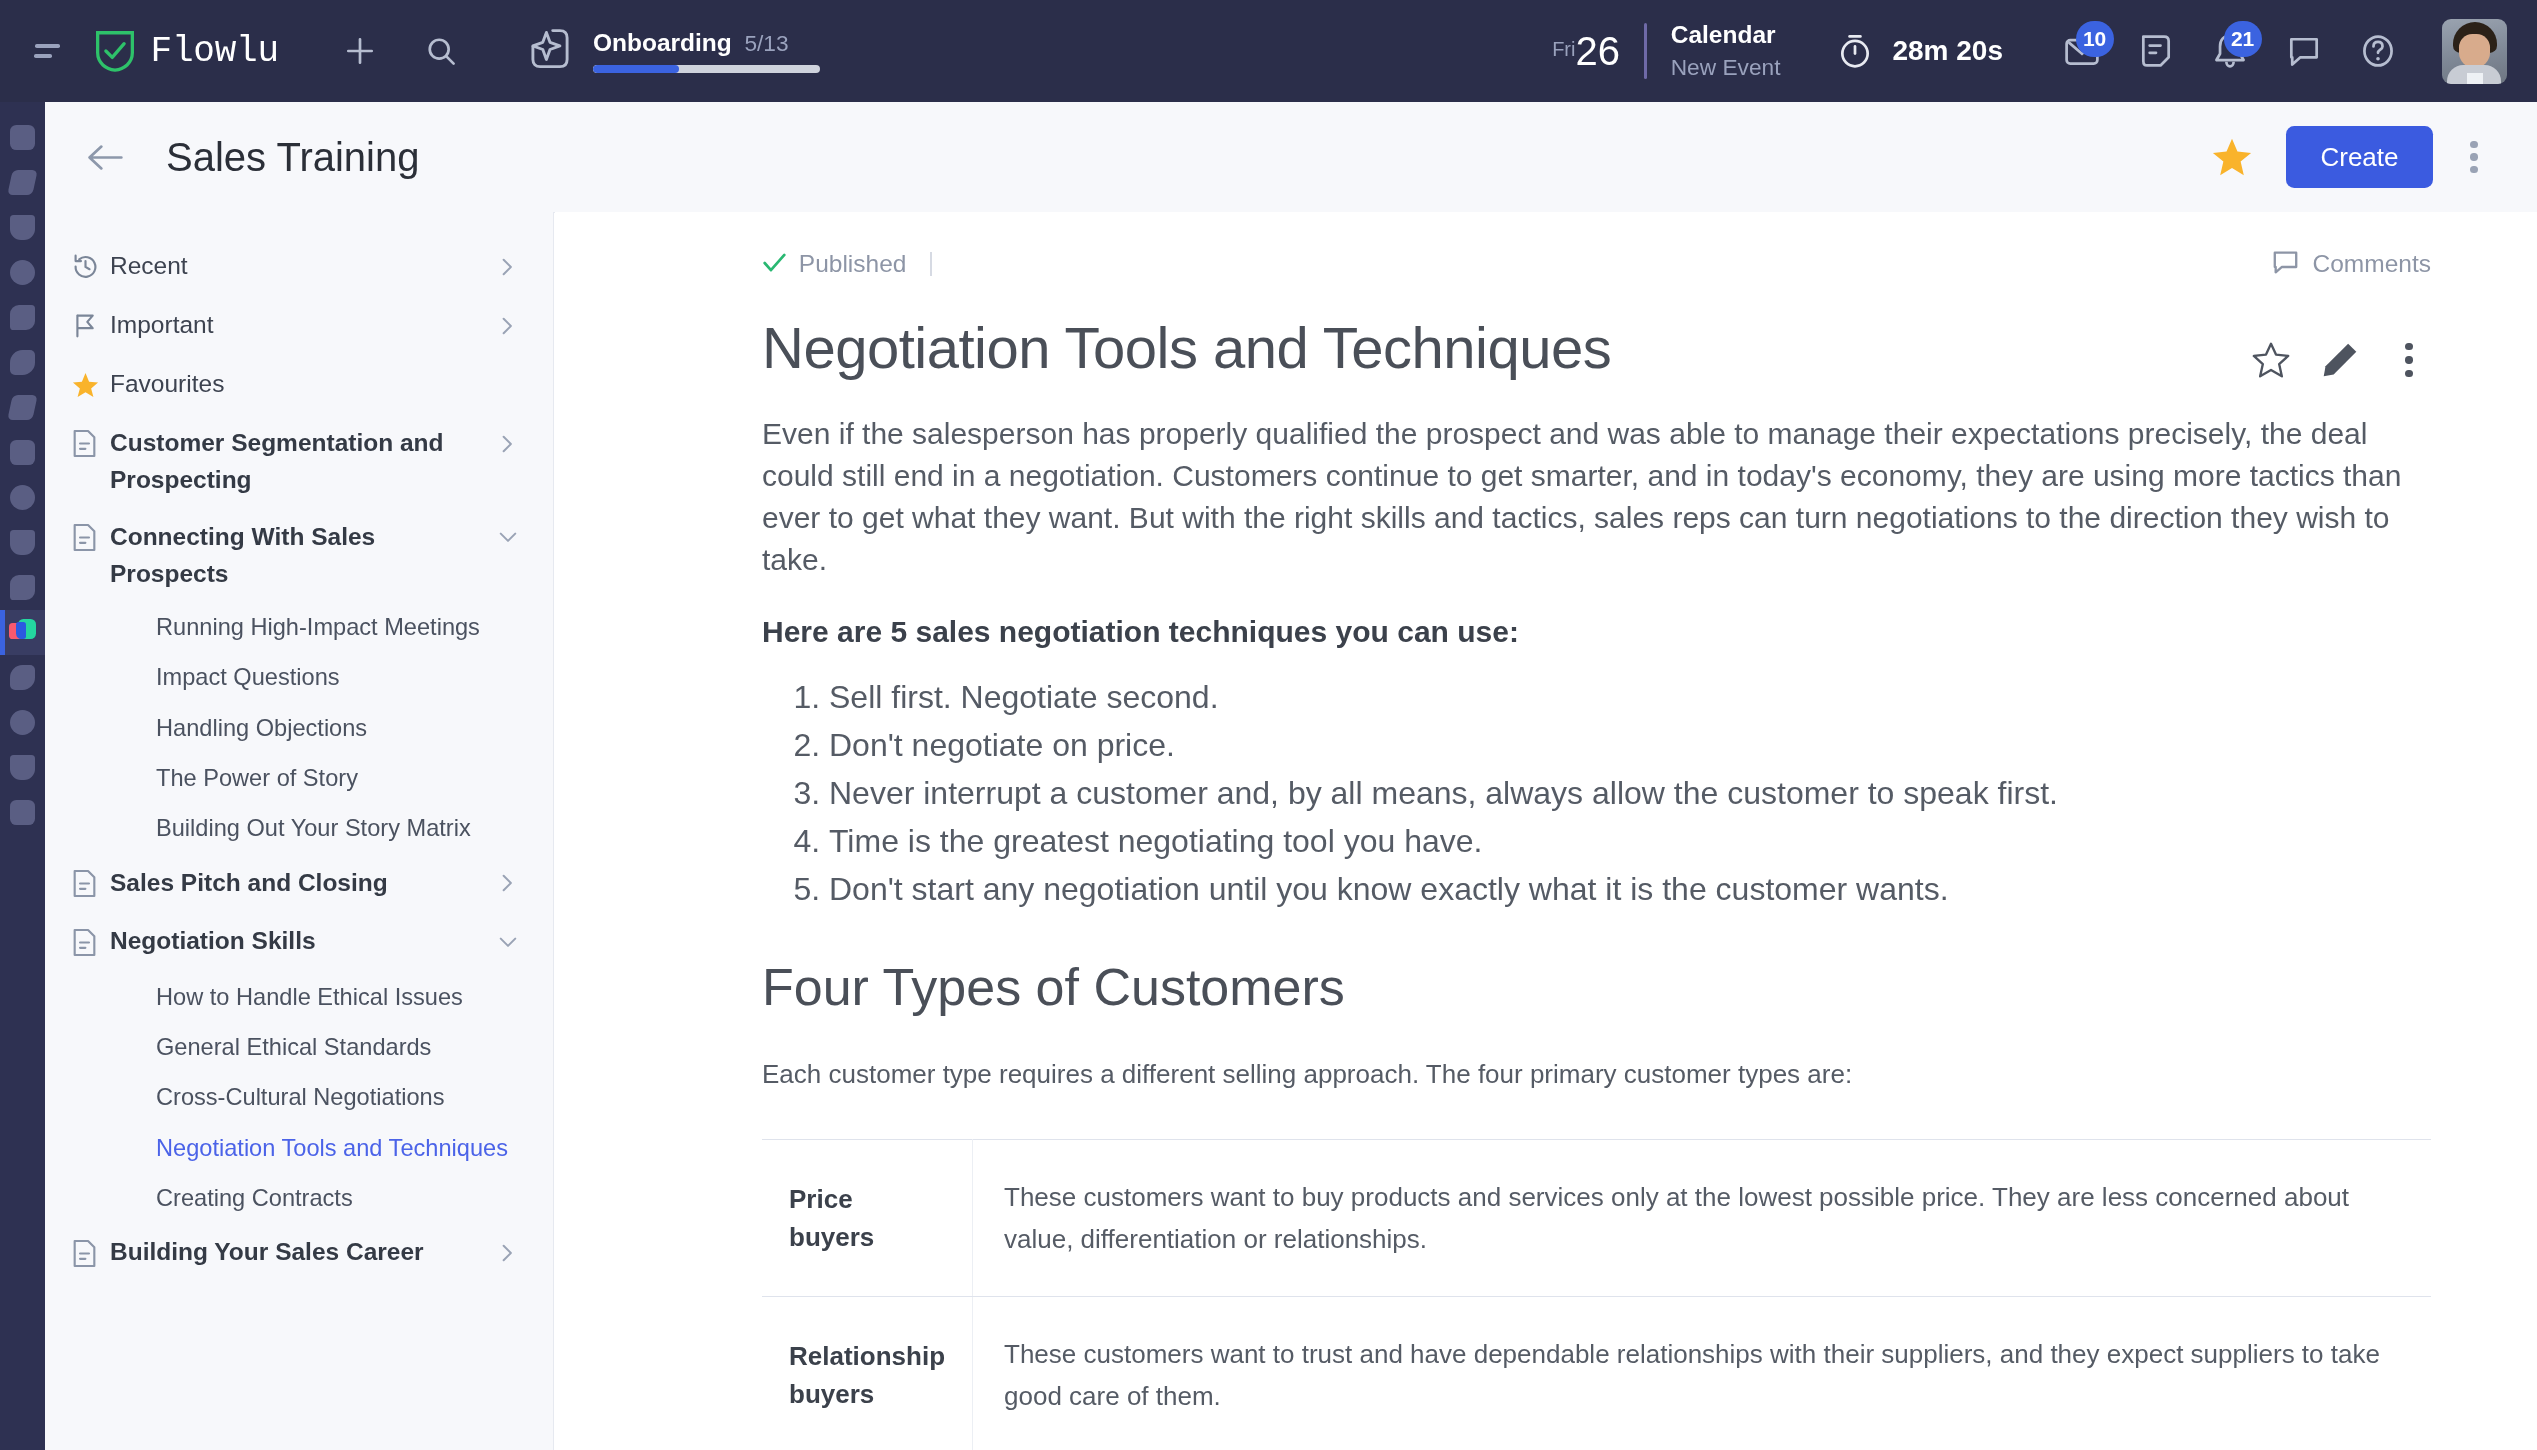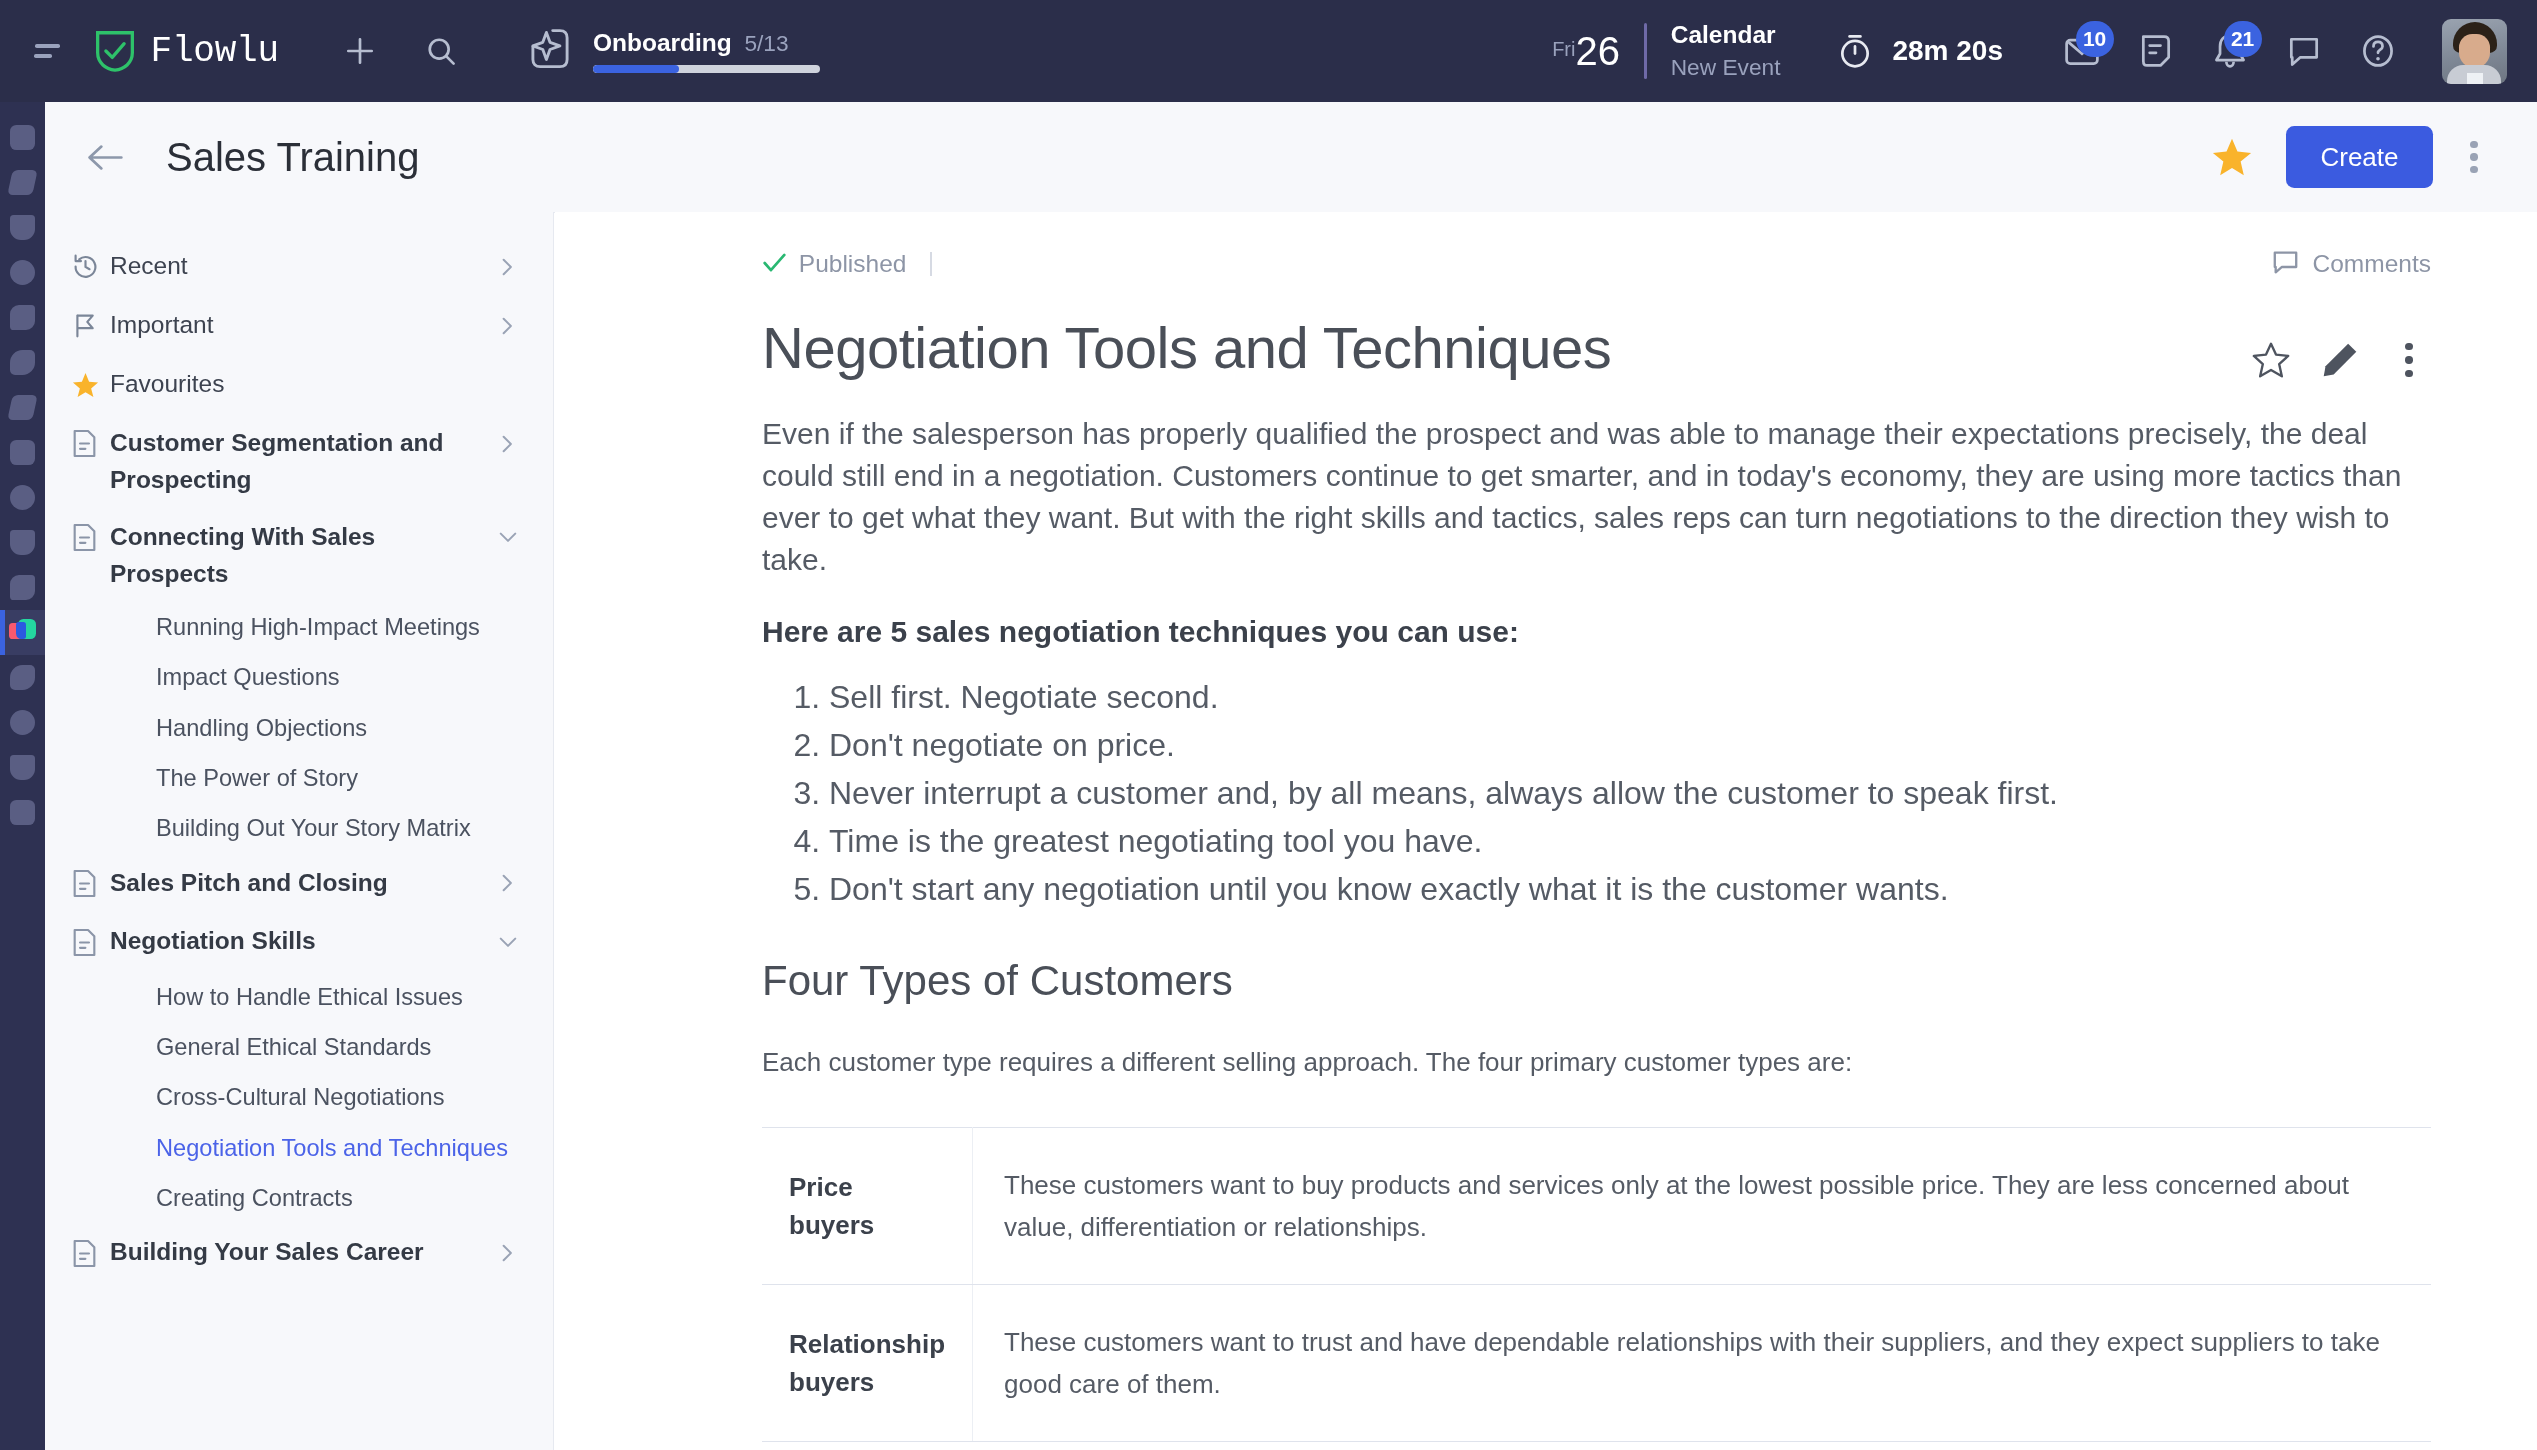--- a/index.html
+++ b/index.html
@@ -162,21 +162,21 @@
   .art-actions { margin-left:auto; display:flex; align-items:center; gap:25px; padding-top:20px; }
   .act-btn { width:44px; height:44px; display:flex; align-items:center;
              justify-content:center; cursor:pointer; }
   .act-dots { flex-direction:column; gap:6.3px; }
   .act-dots i { width:7.3px; height:7.3px; border-radius:50%; background:#4e545f; display:block; }
 
   .para { font-size:30px; line-height:42px; color:#555b65; margin-top:31px; }
   .para.bold { font-weight:700; color:#3b414b; margin-top:30px; }
   .olist { margin-top:20px; padding-left:67px; }
   .olist li { font-size:32px; line-height:48px; color:#555b65; }
-  .h2 { font-size:42px; font-weight:400; color:#4a4f58; margin-top:44px; }
+  .h2 { font-size:52px; font-weight:400; color:#4a4f58; margin-top:44px; }
   .para2 { font-size:26px; line-height:42px; color:#555b65; margin-top:36px; }
 
   .tbl { width:100%; border-collapse:collapse; margin-top:44px; border-top:1.8px solid #dfe3ec; }
   .tbl td { border-bottom:1.8px solid #dfe3ec; border-right:1.8px solid #eceff4;
             padding:36px 27px; vertical-align:middle; }
   .tbl td:last-child { border-right:none; }
   .tbl .c1 { width:179px; font-size:26px; font-weight:700; color:#3b414b; line-height:38px; }
   .tbl .c2 { font-size:26px; color:#555b65; line-height:42px; padding-left:31px; }
 </style>
 </head>

